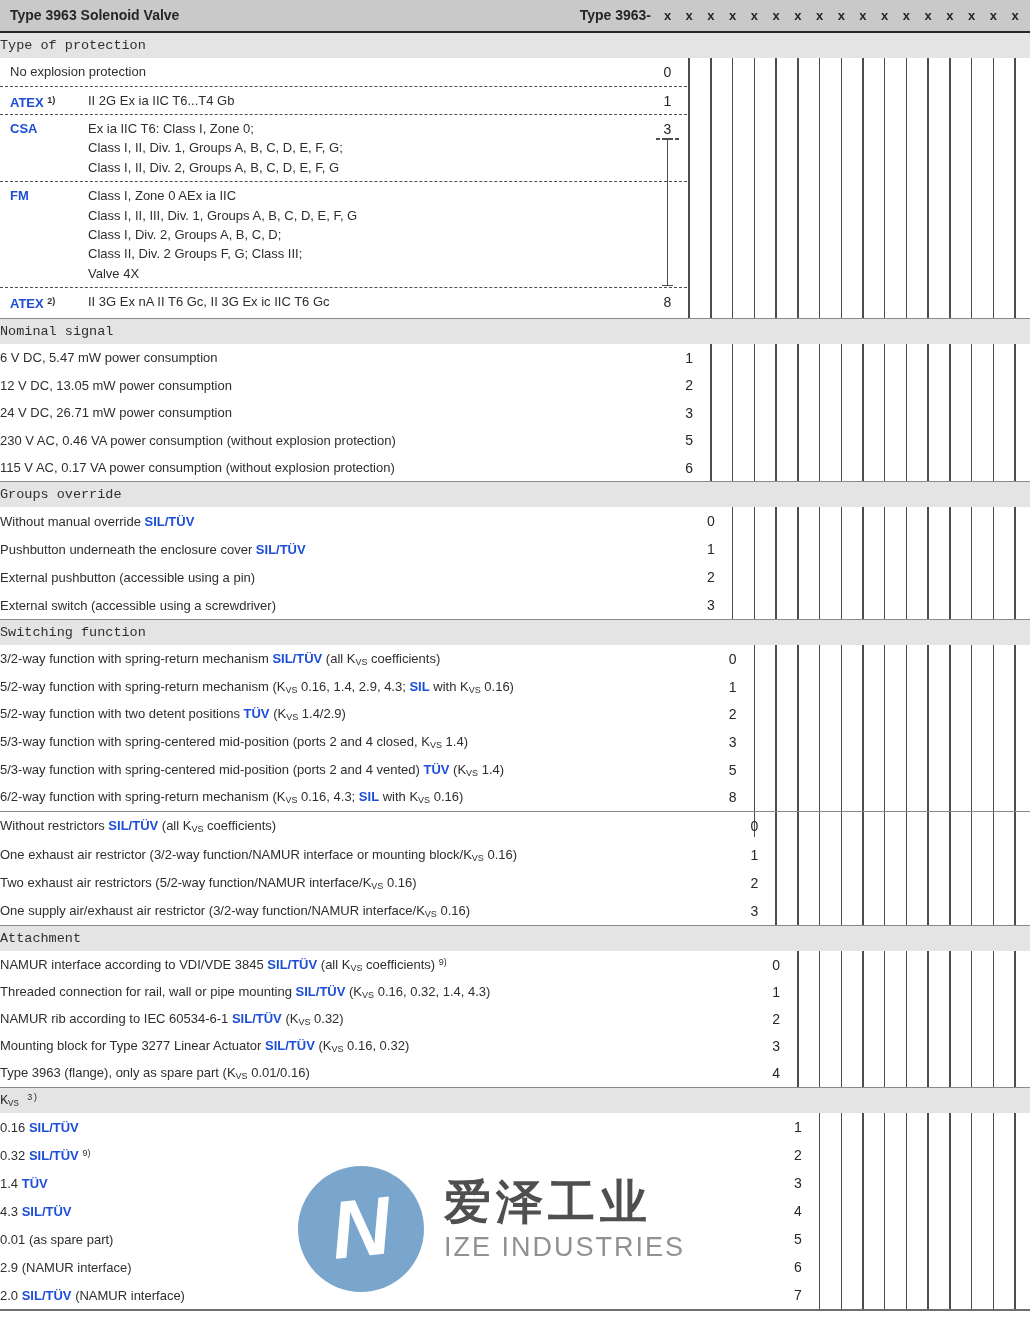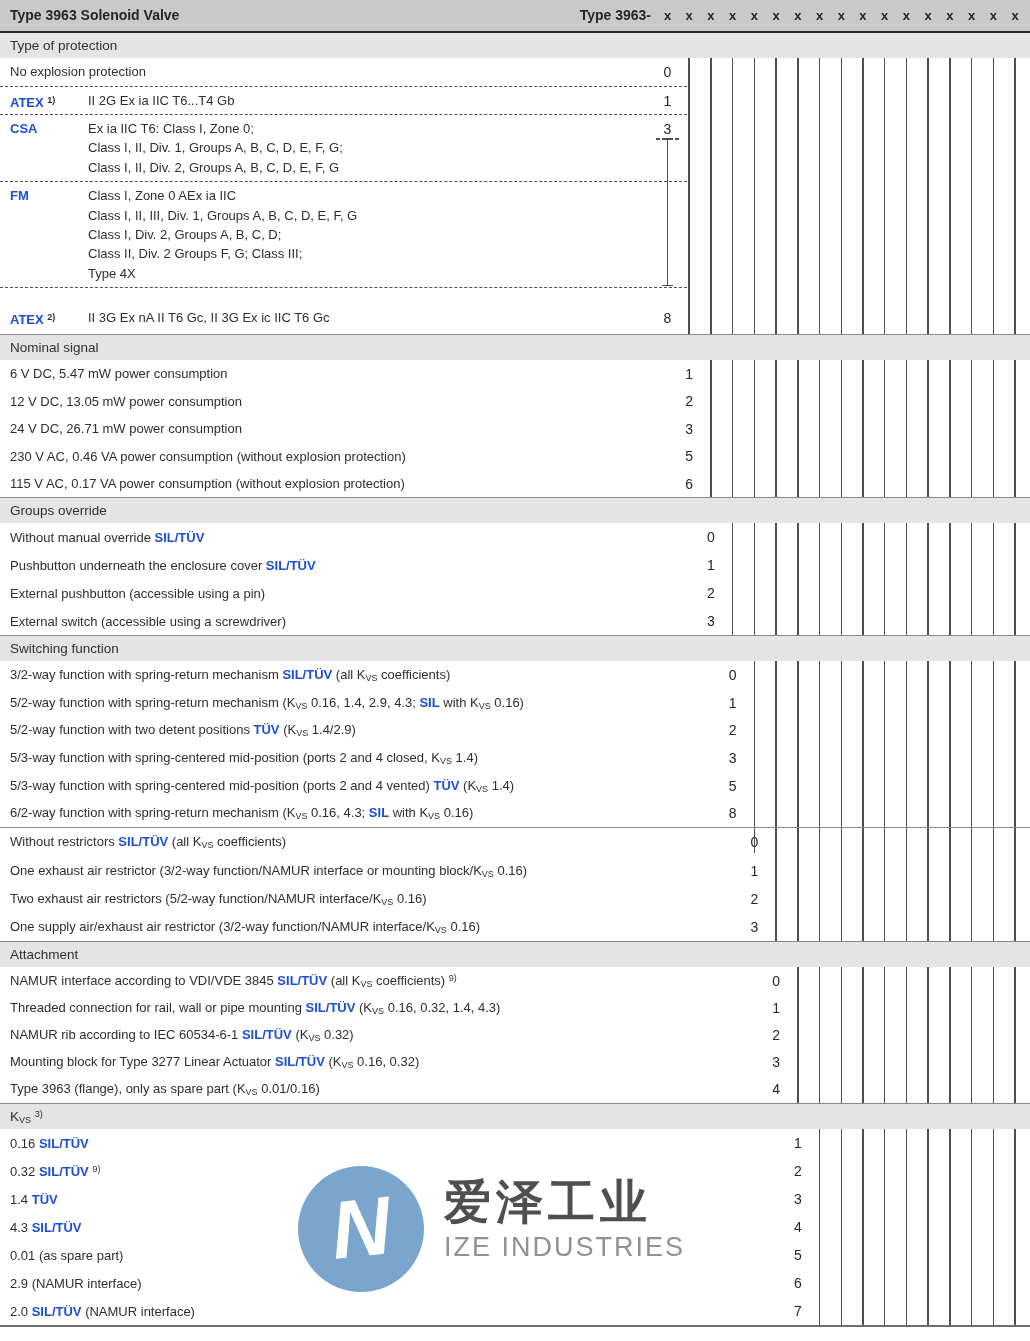--- a/index.html
+++ b/index.html
@@ -10,26 +10,26 @@
   }
   .table{position:relative;width:1030px;border-bottom:2.5px solid #6e6e6e;}
   
   .topbar{position:relative;height:31px;background:#c9c9c9;border-bottom:2px solid #262626;}
   .topbar .doc-title{position:absolute;left:10px;top:7px;font-size:14px;font-weight:bold;color:#262626;}
   .topbar .typecode{position:absolute;left:420px;width:231px;top:7px;text-align:right;font-size:14px;font-weight:bold;color:#262626;}
   .topbar .xmark{position:absolute;top:8px;transform:translateX(-50%);font-size:13px;font-weight:bold;color:#262626;}
   
   .section{position:relative;}
   .section + .section{border-top:1.5px solid #8a8a8a;}
-  .section-title{height:25px;background:#e4e4e4;display:flex;align-items:center;padding-left:10px;font-size:13.5px;color:#303030;position:relative;z-index:2;}
+  .section-title{height:25px;background:#e4e4e4;display:flex;align-items:center;font-size:13.5px;color:#303030;position:relative;z-index:2;font-family:Liberation Mono, monospace;}
   .vline{position:absolute;width:1.5px;background:#4d4d4d;top:0;}
   .vline.full{bottom:0;}
   .vline.stub{height:25px;}
   
-  .row{position:relative;display:flex;align-items:center;padding-left:10px;font-size:13px;}
+  .row{position:relative;display:flex;align-items:center;padding-left:0;font-size:13px;}
   .code{position:absolute;transform:translateX(-50%);font-size:14px;color:#262626;top:50%;margin-top:-9px;line-height:18px;}
   
   .group{position:relative;font-size:13px;}
   .group .glabel{position:absolute;left:10px;top:4px;font-weight:bold;line-height:19.4px;}
   .group .glines{padding:4px 0 4px 88px;}
   .group .gline{line-height:19.4px;}
   .group.nolabel .glines{padding-left:10px;}
   .group .gcode{position:absolute;transform:translateX(-50%);top:5px;font-size:14px;color:#262626;line-height:18px;}
   .dashsep{width:687px;height:0;border-top:1.5px dashed #4f4f4f;}
   
@@ -105,25 +105,25 @@
           <span class="gcode" style="left: 667.5px;">3</span>
         </div>
         <div class="dashsep"></div>
         <div class="group">
           <div class="glabel"><b>FM</b></div>
           <div class="glines">
             <div class="gline">Class I, Zone 0 AEx ia IIC</div>
             <div class="gline">Class I, II, III, Div. 1, Groups A, B, C, D, E, F, G</div>
             <div class="gline">Class I, Div. 2, Groups A, B, C, D;</div>
             <div class="gline">Class II, Div. 2 Groups F, G; Class III;</div>
-            <div class="gline">Type 4X</div>
+            <div class="gline">Valve 4X</div>
           </div>
         </div>
         <div class="dashsep"></div>
-        <div class="group" style="min-height: 30px; margin-top: 16px;">
+        <div class="group" style="min-height: 30px;">
           <div class="glabel"><b>ATEX</b> <sup class="s">2)</sup></div>
           <div class="glines">
             <div class="gline">II 3G Ex nA II T6 Gc, II 3G Ex ic IIC T6 Gc</div>
           </div>
           <span class="gcode" style="left: 667.5px;">8</span>
         </div>
         <div class="spanline" style="left: 666.75px; top: 105px; height: 148px;">
           <div class="cap top"></div>
           <div class="cap bot"></div>
           <div class="tick l"></div>

